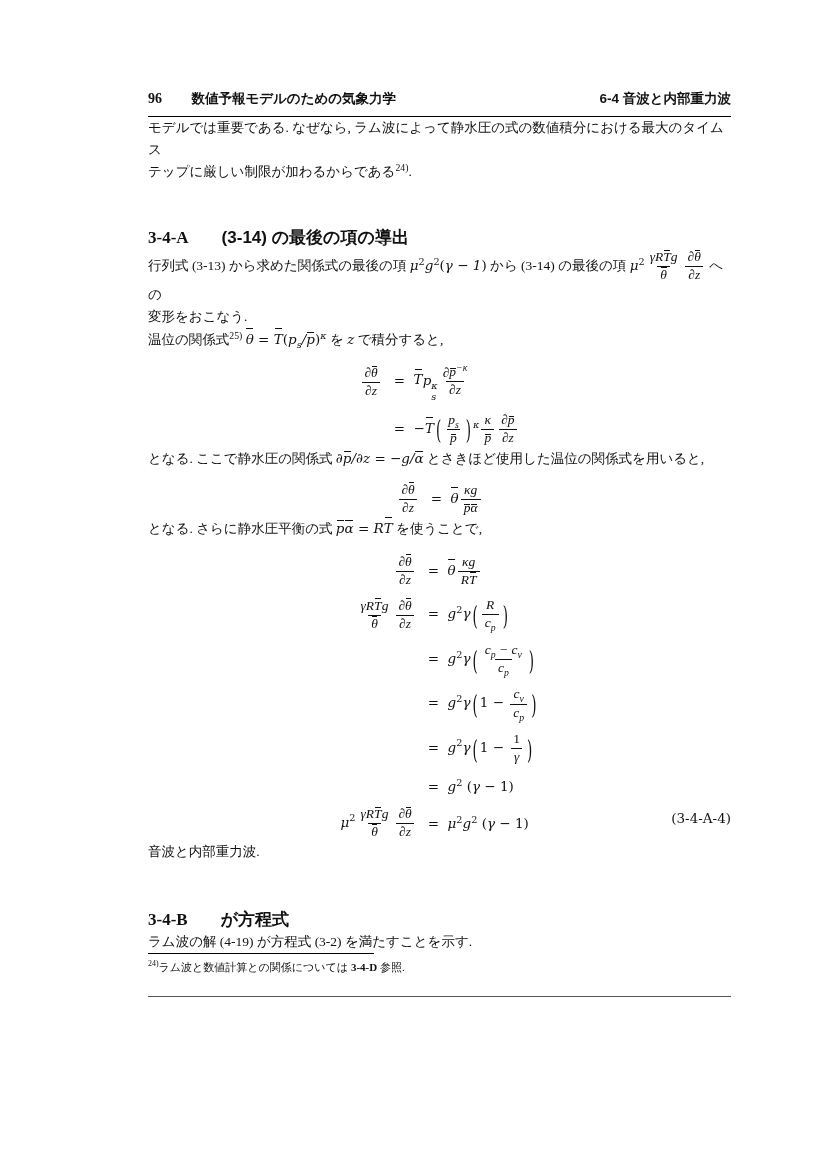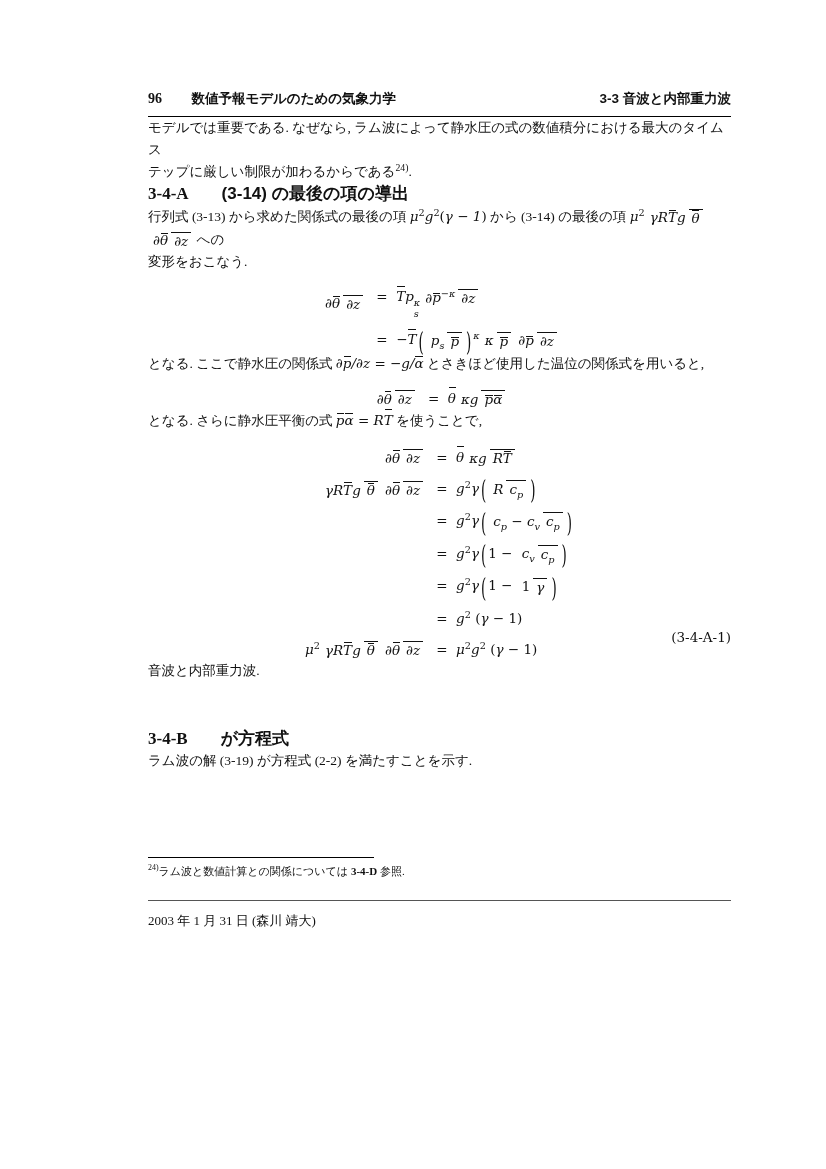--- a/index.html
+++ b/index.html
@@ -20,29 +20,29 @@
   .page-header { display:flex; justify-content:space-between; align-items:baseline; }
   .pagenum { font-weight:bold; font-size:14px; margin-right:26px; }
   .htitle { font-weight:bold; font-size:13.5px; font-family:"Liberation Sans","DejaVu Sans",sans-serif; }
   .header-rule { border:none; border-top:1.2px solid #000; margin:6px 0 0 0; }
   
   p.body { margin:0; text-align:left; }
   .intro { margin-top:30px; }
   .sec-heading { margin:0; font-size:17px; line-height:22px; }
   .sec-num { font-weight:bold; font-family:"Liberation Serif","DejaVu Serif",serif; margin-right:33px; }
   .sec-title { font-weight:bold; font-family:"Liberation Sans","DejaVu Sans",sans-serif; }
-  .h-a { }
+  .h-a { margin-top:44px; }
   .h-b { margin-top:46px; }
   
   .m, .eqgrid, .eqnum { font-family:"DejaVu Serif","Liberation Serif",serif; }
   .m { font-style:italic; }
   .eqgrid { font-style:italic; }
   .up { font-style:normal; }
   sup, sub { font-size:0.72em; line-height:1; }
-  .f { display:inline-flex; flex-direction:row; align-items:center; vertical-align:middle; margin:0 2px; line-height:1.25; text-align:center; }
+  .f { display:inline-flex; flex-direction:column; align-items:center; vertical-align:middle; margin:0 2px; line-height:1.25; text-align:center;font-family:Liberation Serif, serif; }
   .f > .n { padding:0 3px; }
   .f > .d { border-top:1px solid #111; padding:0 3px; }
   .ol, .olx { display:inline-block; position:relative; }
   .ol::after  { content:''; position:absolute; left:10%; right:6%; top:0.04em; border-top:1px solid currentColor; }
   .olx::after { content:''; position:absolute; left:10%; right:6%; top:0.28em; border-top:1px solid currentColor; }
   .ss { display:inline-flex; flex-direction:column; align-items:flex-start; font-size:0.72em; line-height:1.1; vertical-align:-0.5em; }
   .bp { display:inline-block; font-style:normal; transform:scaleY(1.95); vertical-align:middle; margin:0 2px; font-weight:300; }
   
   .eqwrap { position:relative; }
   .eqgrid { display:grid; grid-template-columns:auto auto; justify-content:center; row-gap:9px; align-items:center; }
@@ -68,38 +68,39 @@
 </head>
 <body>
 
 <div class="page">
 
   <div class="page-header">
     <div>
       <span class="pagenum">96</span>
       <span class="htitle">数値予報モデルのための気象力学</span>
     </div>
-    <div class="htitle">3-3 音波と内部重力波</div>
+    <div class="htitle">6-4 音波と内部重力波</div>
   </div>
   <hr class="header-rule">
 
   <p class="body intro">モデルでは重要である. なぜなら, ラム波によって静水圧の式の数値積分における最大のタイムス<br>テップに厳しい制限が加わるからである<sup>24)</sup>.</p>
 
   <h2 class="sec-heading h-a">
     <span class="sec-num">3-4-A</span><span class="sec-title">(3-14) の最後の項の導出</span>
   </h2>
 
   <p class="body p-a1">行列式 (3-13) から求めた関係式の最後の項 <span class="m">μ<sup class="up">2</sup>g<sup class="up">2</sup><span class="up">(</span>γ − 1<span class="up">)</span></span> から (3-14) の最後の項 <span class="m">μ<sup class="up">2</sup><span class="f">
           <span class="n">γR<span class="ol">T</span>g</span>
           <span class="d"><span class="ol">θ</span></span>
         </span><span class="f">
           <span class="n">∂<span class="ol">θ</span></span>
           <span class="d">∂z</span>
         </span></span> への<br>変形をおこなう.</p>
 
+  <p class="body p-pot">温位の関係式<sup>25)</sup> <span class="m"><span class="ol">θ</span> = <span class="ol">T</span><span class="up">(</span>p<sub>s</sub>/<span class="olx">p</span><span class="up">)</span><sup>κ</sup></span> を <span class="m">z</span> で積分すると,</p>
 
   <div class="eqwrap eq1">
     <div class="eqgrid">
       <div class="lhs"><span class="f">
             <span class="n">∂<span class="ol">θ</span></span>
             <span class="d">∂z</span>
           </span></div>
       <div class="rhs">=&nbsp;&nbsp;<span class="ol">T</span>p<span class="ss">
             <span>κ</span>
             <span>s</span>
@@ -178,30 +179,30 @@
       <div class="rhs">=&nbsp;&nbsp;g<sup class="up">2</sup> <span class="up">(</span>γ − <span class="up">1)</span></div>
       <div class="lhs">μ<sup class="up">2</sup><span class="f">
             <span class="n">γR<span class="ol">T</span>g</span>
             <span class="d"><span class="ol">θ</span></span>
           </span><span class="f">
             <span class="n">∂<span class="ol">θ</span></span>
             <span class="d">∂z</span>
           </span></div>
       <div class="rhs">=&nbsp;&nbsp;μ<sup class="up">2</sup>g<sup class="up">2</sup> <span class="up">(</span>γ − <span class="up">1)</span></div>
     </div>
-    <span class="eqnum">(3-4-A-1)</span>
+    <span class="eqnum">(3-4-A-4)</span>
   </div>
 
   <p class="body p-conc">音波と内部重力波.</p>
 
   <h2 class="sec-heading h-b">
     <span class="sec-num">3-4-B</span><span class="sec-title">が方程式</span>
   </h2>
 
-  <p class="body p-b1">ラム波の解 (3-19) が方程式 (2-2) を満たすことを示す.</p>
+  <p class="body p-b1">ラム波の解 (4-19) が方程式 (3-2) を満たすことを示す.</p>
 
   <div class="spacer"></div>
 
   <hr class="fn-rule">
   <div class="footnotes">
     <p class="footnote"><sup>24)</sup>ラム波と数値計算との関係については <b>3-4-D</b> 参照.</p>
   </div>
 
   <hr class="footer-rule">
   <div class="footer-text">2003 年 1 月 31 日 (森川 靖大)</div>

